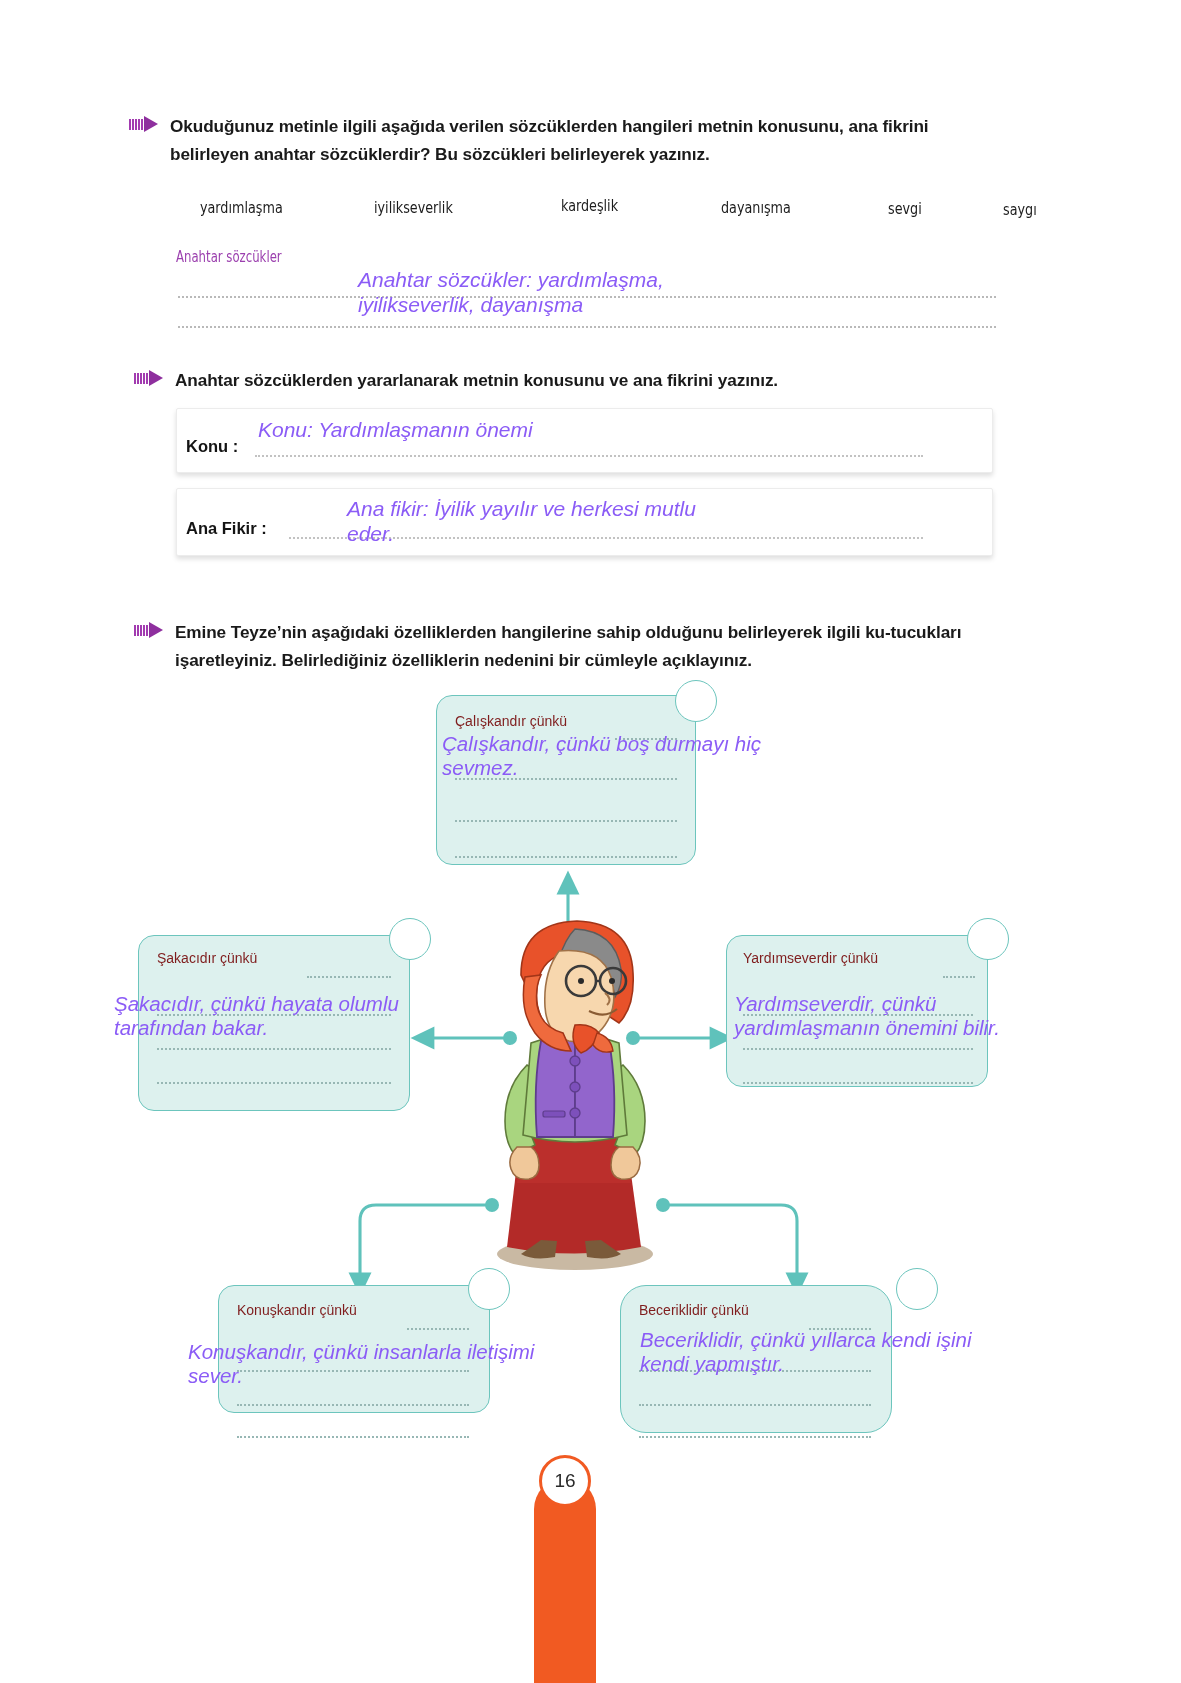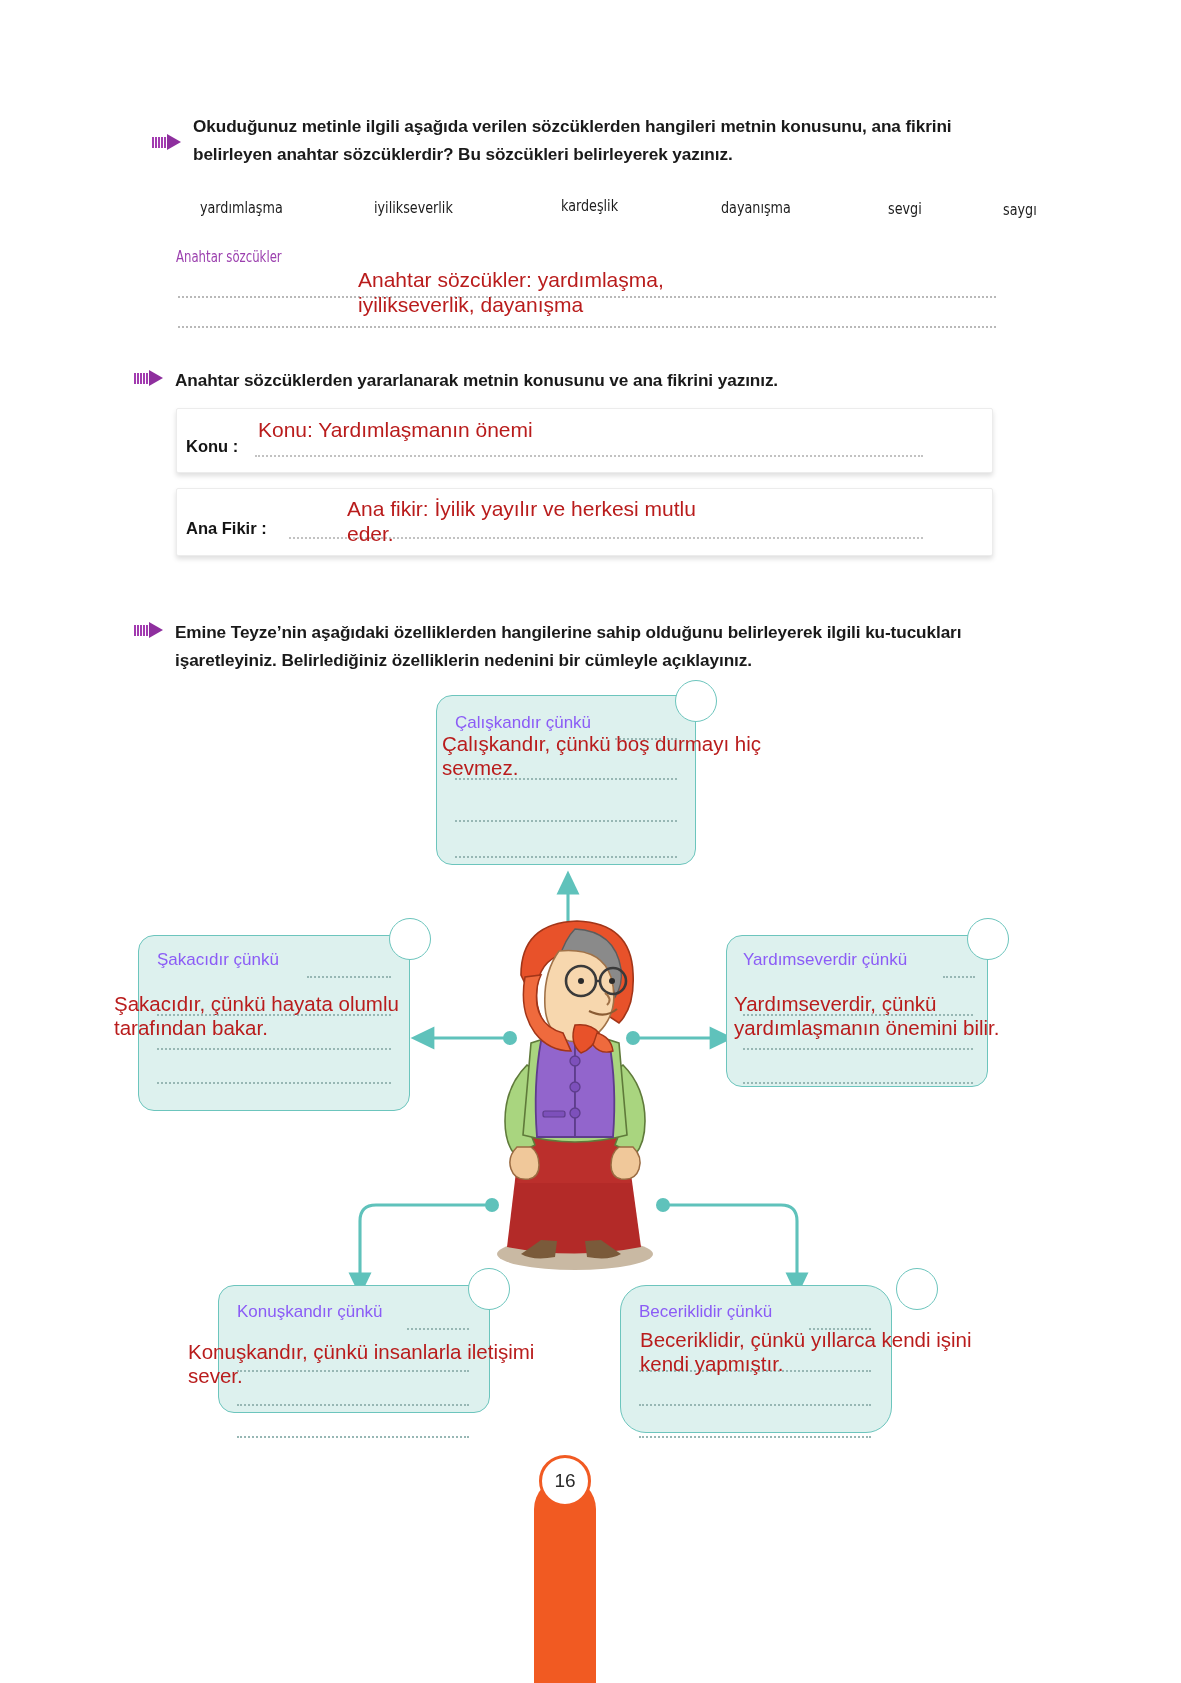--- a/index.html
+++ b/index.html
@@ -104,25 +104,26 @@
   .anahtar-line2 {
     position: absolute;
     left: 178px;
     top: 326px;
     width: 818px;
   }
 
   
   .ink {
     position: absolute;
-    color: #b91c1c;
+    color: #8b5cf6;
     font-family: "Liberation Sans", sans-serif;
     line-height: 1.18;
     white-space: pre-wrap;
     pointer-events: none;
+    font-style: italic;
   }
 
   
   .wbox {
     position: absolute;
     background: #ffffff;
     border: 1px solid #ececec;
     box-shadow: 0 3px 5px rgba(0,0,0,0.13);
     border-radius: 2px;
   }
@@ -149,22 +150,22 @@
   }
   .node {
     position: absolute;
     background: #ddf1ee;
     border: 1.6px solid #6cc5bd;
     border-radius: 16px;
     box-sizing: border-box;
   }
   .node .title {
     position: absolute;
-    font-size: 17px;
-    color: #8b5cf6;
+    font-size: 14px;
+    color: #7f1d1d;
     white-space: nowrap;
   }
   .node .nl {
     position: absolute;
     border-bottom: 2px dotted #97b7b4;
     height: 0;
   }
   .knob {
     position: absolute;
     width: 42px;
@@ -217,21 +218,21 @@
     justify-content: center;
     font-size: 19px;
     color: #2b2b2b;
   }
 </style>
 </head>
 <body>
 
 <div class="page">
 
-  <div class="qrow" style="left:152px; top:112px; width:880px;align-items:center;">
+  <div class="qrow" style="left:129px; top:112px; width:880px;">
     <span class="bullet-arrow">
       <span class="tail"></span>
         <span class="head"></span>
     </span>
     <span class="qtext">Okuduğunuz metinle ilgili aşağıda verilen sözcüklerden hangileri metnin konusunu, ana fikrini belirleyen anahtar sözcüklerdir? Bu sözcükleri belirleyerek yazınız.</span>
   </div>
 
   <div class="wordlist">
     <span style="left:22px;  top:4px;">yardımlaşma</span>
     <span style="left:196px; top:4px;">iyilikseverlik</span>

